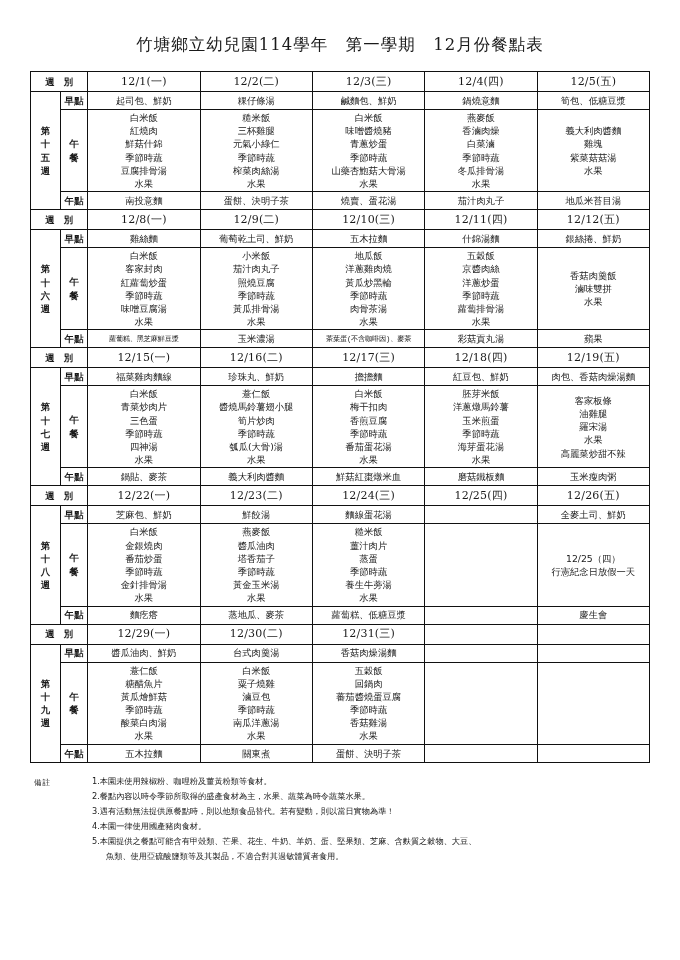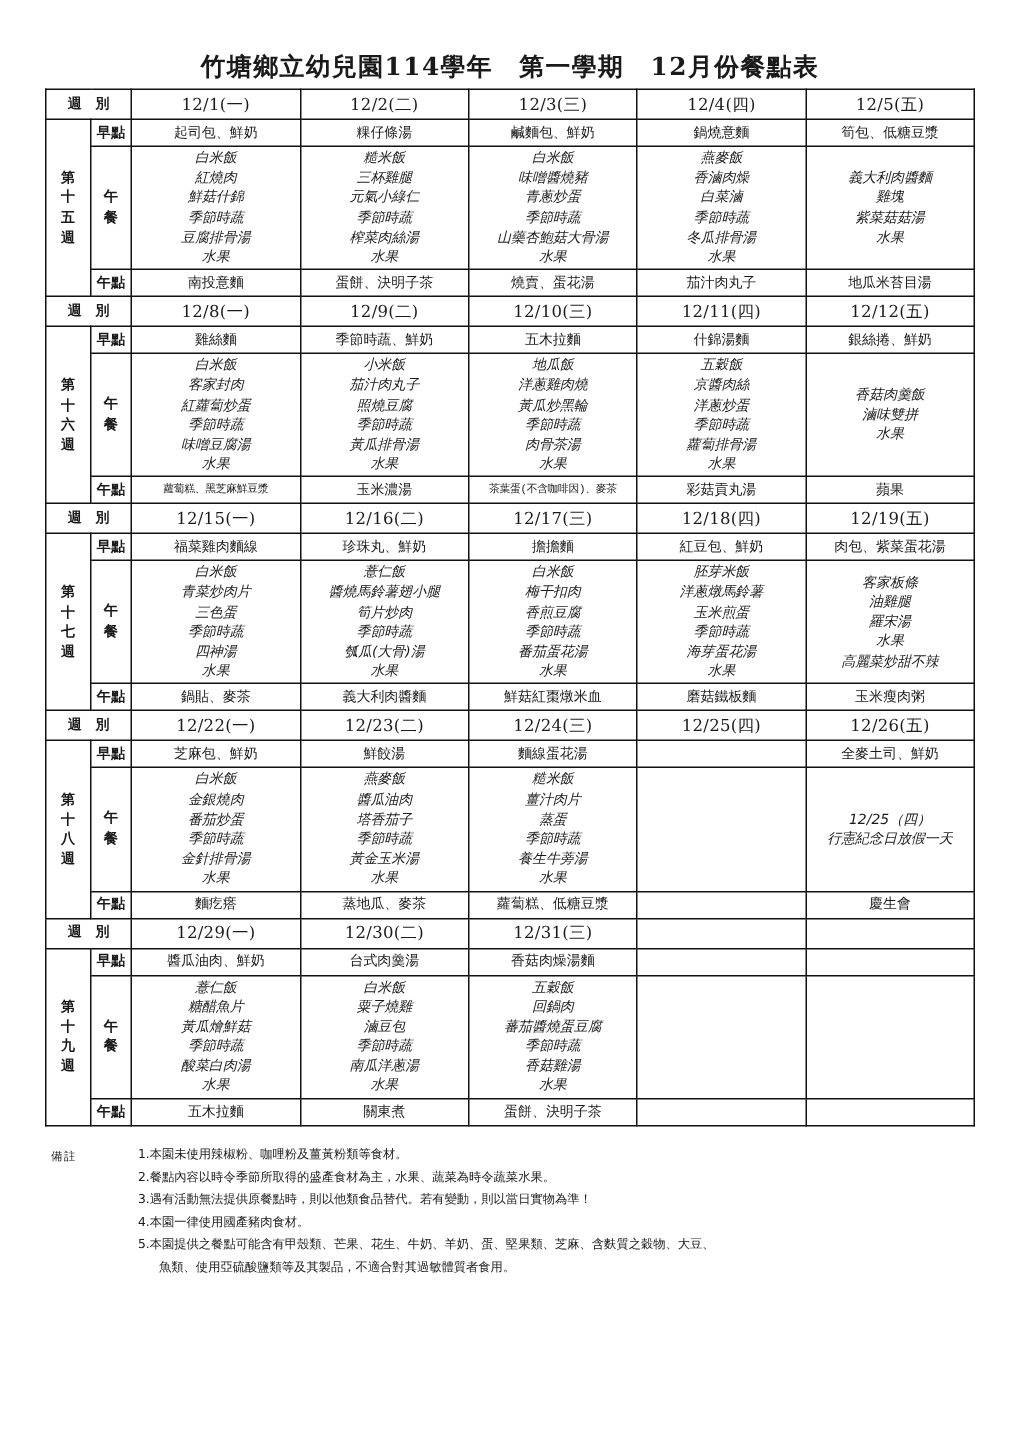--- a/index.html
+++ b/index.html
@@ -12,23 +12,23 @@
   }
   .page{
     position:relative;
     width:680px;height:960px;
     box-sizing:border-box;
     padding:34px 22px 0 22px;
   }
   .doc-title{
     text-align:center;
     font-size:16.5px;
-    font-weight:bold;
+    font-weight:normal;
     letter-spacing:1px;
-    margin:0 0 3px 0;
+    margin:0 0 15px 0;
     white-space:pre;
     font-family:"DejaVu Serif","Liberation Serif",serif;
   }
   table.menu{
     border-collapse:collapse;
     width:620px;
     margin:0 auto;
     table-layout:fixed;
     background:#fff;
   }
@@ -73,21 +73,20 @@
     line-height:1.35;
     font-weight:bold;
     letter-spacing:0.3px;
   }
   td.meallabel.two{font-size:9.5px;}
   td.snack{height:15px;font-size:9.3px;}
   td.snack.small{font-size:7.2px;letter-spacing:-0.2px;font-family:Liberation Mono, monospace;}
   td.lunch{
     padding:3px 1px 3px 1px;
     line-height:1.5;
-    font-style:italic;
   }
   td.lunch .ln{display:block;white-space:nowrap;}
   td.holiday{line-height:2.0;font-size:9.6px;}
   td.blank{}
   .notes{
     width:620px;
     margin:11px auto 0 auto;
     position:relative;
     font-size:8.2px;
     line-height:1.85;
@@ -195,21 +194,21 @@
           <td class="daycell">12/8(一)</td>
           <td class="daycell">12/9(二)</td>
           <td class="daycell">12/10(三)</td>
           <td class="daycell">12/11(四)</td>
           <td class="daycell">12/12(五)</td>
         </tr>
         <tr>
           <td class="weeklabel" rowspan="3"><span>第</span><br><span>十</span><br><span>六</span><br><span>週</span></td>
           <td class="meallabel">早點</td>
           <td class="snack">雞絲麵</td>
-          <td class="snack">季節時蔬、鮮奶</td>
+          <td class="snack">葡萄乾土司、鮮奶</td>
           <td class="snack">五木拉麵</td>
           <td class="snack">什錦湯麵</td>
           <td class="snack">銀絲捲、鮮奶</td>
         </tr>
         <tr>
           <td class="meallabel two"><span>午</span><br><span>餐</span></td>
           <td class="lunch">
             <span class="ln">白米飯</span>
             <span class="ln">客家封肉</span>
             <span class="ln">紅蘿蔔炒蛋</span>
@@ -263,21 +262,21 @@
           <td class="daycell">12/18(四)</td>
           <td class="daycell">12/19(五)</td>
         </tr>
         <tr>
           <td class="weeklabel" rowspan="3"><span>第</span><br><span>十</span><br><span>七</span><br><span>週</span></td>
           <td class="meallabel">早點</td>
           <td class="snack">福菜雞肉麵線</td>
           <td class="snack">珍珠丸、鮮奶</td>
           <td class="snack">擔擔麵</td>
           <td class="snack">紅豆包、鮮奶</td>
-          <td class="snack">肉包、紫菜蛋花湯</td>
+          <td class="snack">肉包、香菇肉燥湯麵</td>
         </tr>
         <tr>
           <td class="meallabel two"><span>午</span><br><span>餐</span></td>
           <td class="lunch">
             <span class="ln">白米飯</span>
             <span class="ln">青菜炒肉片</span>
             <span class="ln">三色蛋</span>
             <span class="ln">季節時蔬</span>
             <span class="ln">四神湯</span>
             <span class="ln">水果</span>

